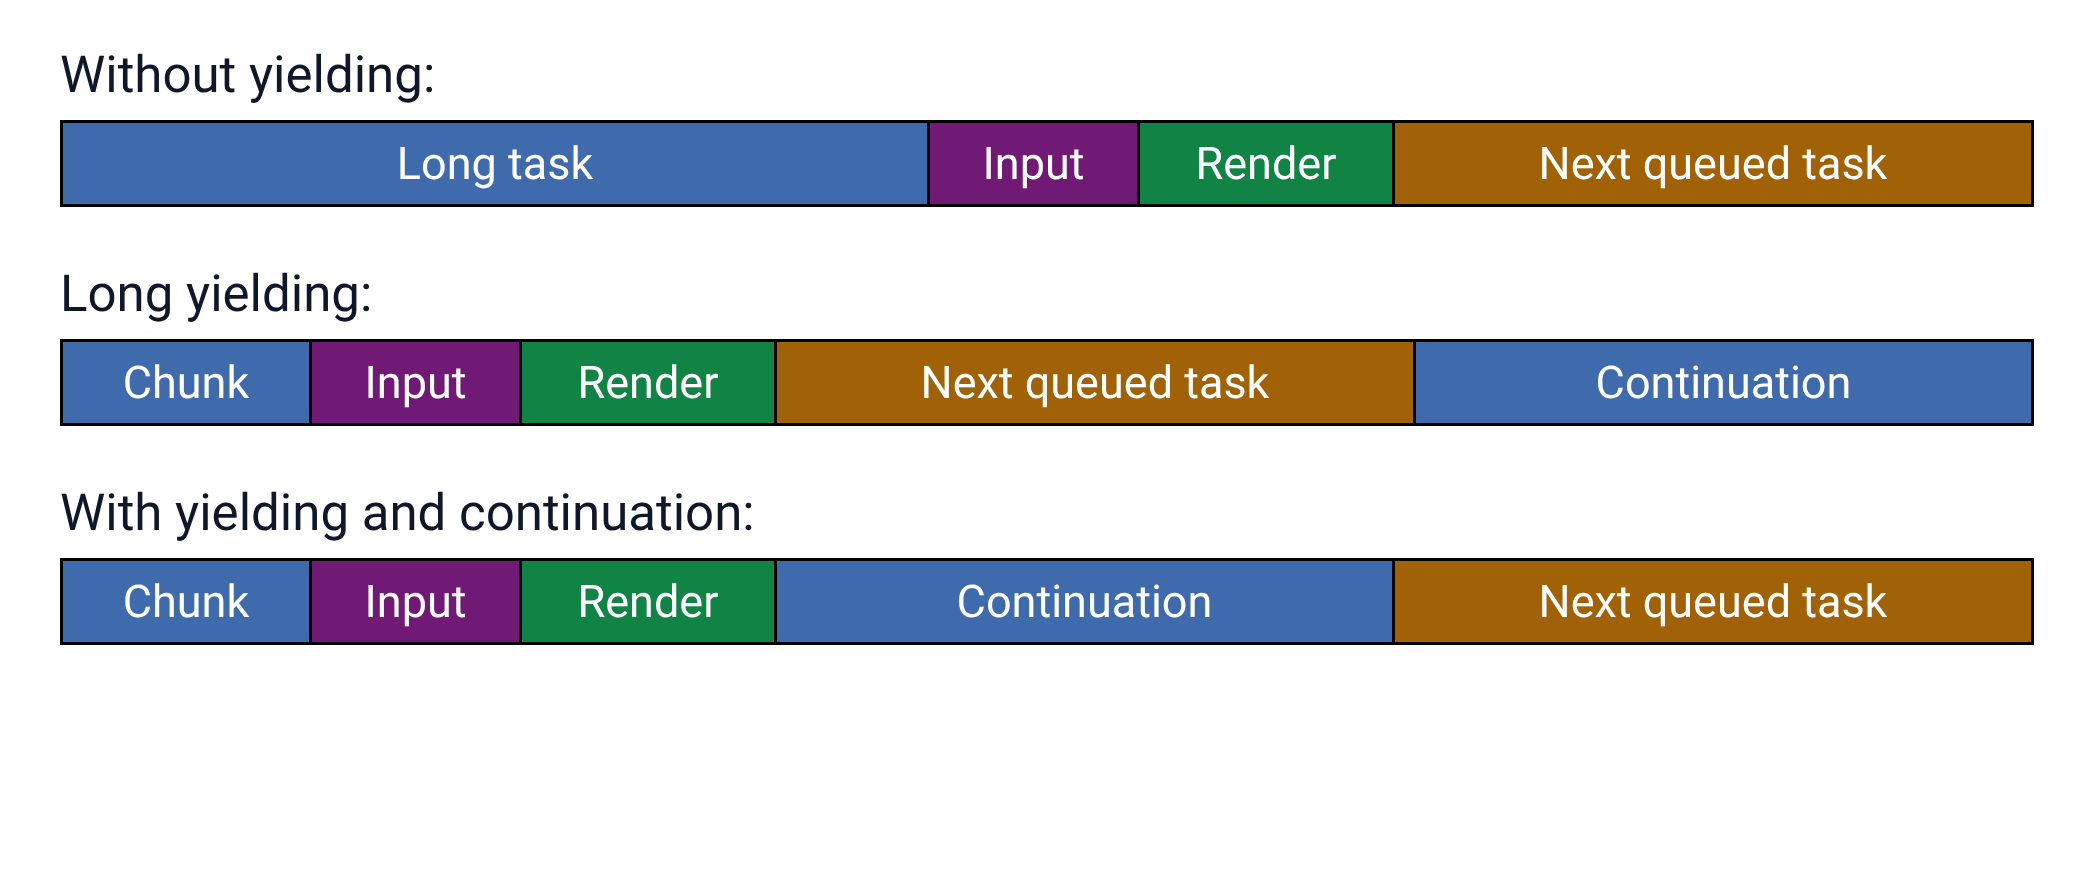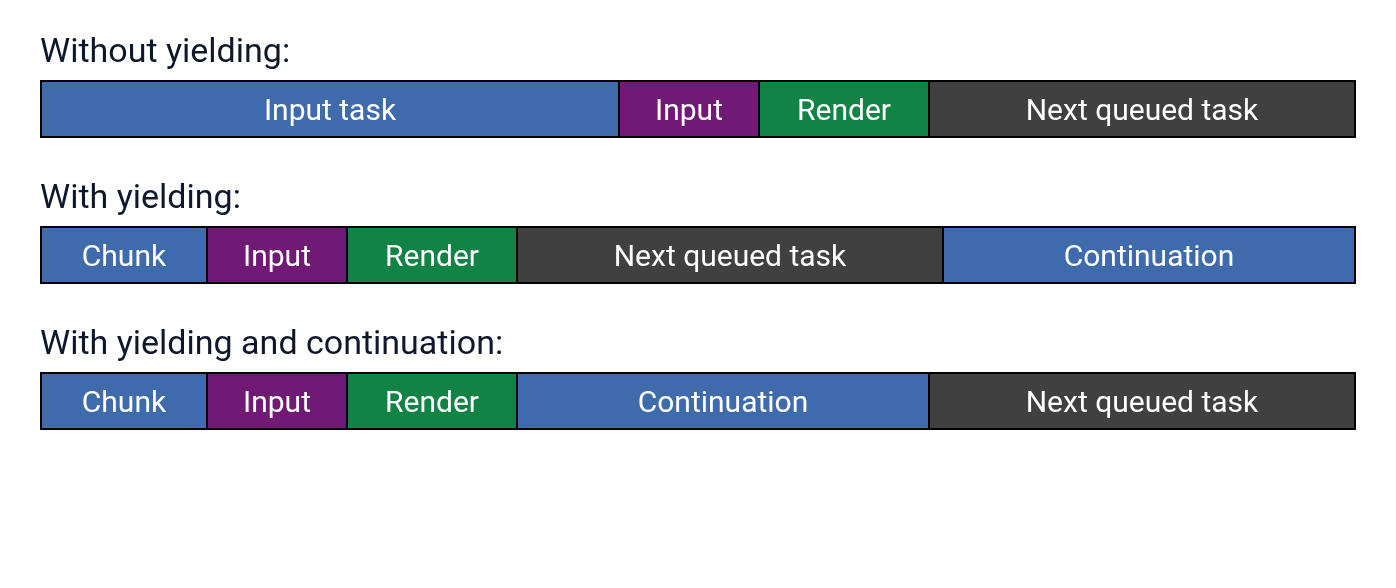--- a/index.html
+++ b/index.html
@@ -34,37 +34,37 @@
     font-weight: 400;
     white-space: nowrap;
     overflow: hidden;
   }
   .seg + .seg {
     border-left: 0;
   }
   .c-blue  { background: #3f6bad; }
   .c-red   { background: #701a75; }
   .c-green { background: #118345; }
-  .c-gray  { background: #404040; }
+  .c-gray  { background: #a16207; }
 </style>
 </head>
 <body>
 
 <div id="root">
     <div class="section">
       <div class="section-title">Without yielding:</div>
       <div class="bar">
-        <div class="seg c-blue" style="width: 580px;">Input task</div>
+        <div class="seg c-blue" style="width: 580px;">Long task</div>
         <div class="seg c-red" style="width: 140px;">Input</div>
         <div class="seg c-green" style="width: 170px;">Render</div>
         <div class="seg c-gray" style="width: 426px;">Next queued task</div>
       </div>
     </div>
     <div class="section">
-      <div class="section-title">With yielding:</div>
+      <div class="section-title">Long yielding:</div>
       <div class="bar">
         <div class="seg c-blue" style="width: 168px;">Chunk</div>
         <div class="seg c-red" style="width: 140px;">Input</div>
         <div class="seg c-green" style="width: 170px;">Render</div>
         <div class="seg c-gray" style="width: 426px;">Next queued task</div>
         <div class="seg c-blue" style="width: 412px;">Continuation</div>
       </div>
     </div>
     <div class="section">
       <div class="section-title">With yielding and continuation:</div>

